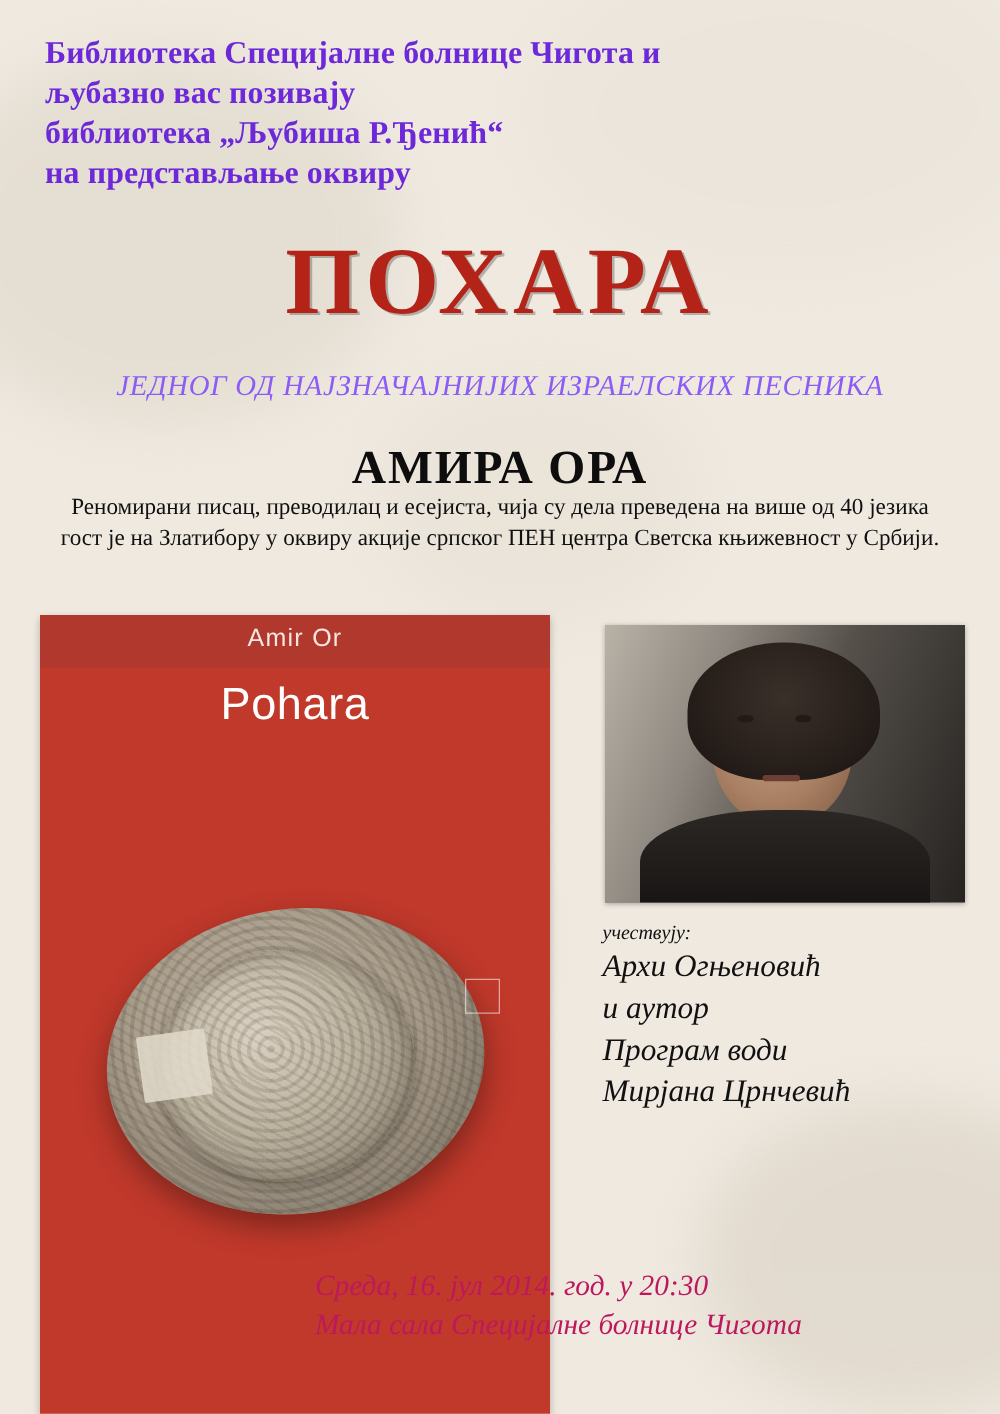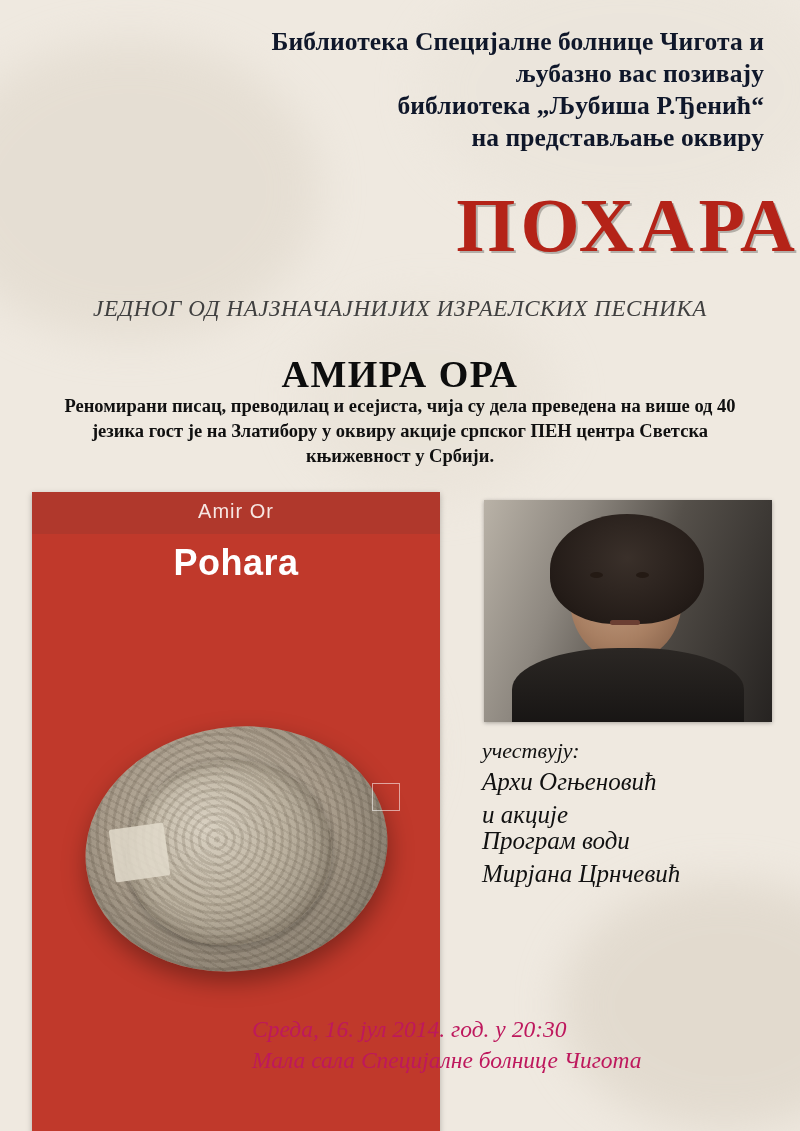--- a/index.html
+++ b/index.html
@@ -41,53 +41,53 @@
     position: relative;
     width: 100%;
     height: 100%;
   }
 
   .invite {
     position: absolute;
     top: 26px;
     left: 0;
     width: 100%;
-    text-align: right;
+    text-align: left;
     font-size: 25.5px;
     font-weight: bold;
     line-height: 1.26;
-    color: #0f172a;
+    color: #6d28d9;
     padding: 0 36px;
     box-sizing: border-box;
     letter-spacing: .1px;
   }
   .invite div { white-space: nowrap; }
 
   .title {
     position: absolute;
     top: 182px;
     left: 0;
     width: 100%;
-    text-align: right;
+    text-align: center;
     font-size: 76px;
     font-weight: bold;
     color: #b42318;
     letter-spacing: 5px;
     text-shadow: 2px 2px 0 rgba(0,0,0,.25);
   }
 
   .subtitle {
     position: absolute;
     top: 296px;
     left: 0;
     width: 100%;
     text-align: center;
     font-size: 23px;
     font-style: italic;
-    color: #404040;
+    color: #8b5cf6;
     letter-spacing: .6px;
   }
 
   .author {
     position: absolute;
     top: 352px;
     left: 0;
     width: 100%;
     text-align: center;
     font-size: 38px;
@@ -96,21 +96,21 @@
     letter-spacing: 1.5px;
   }
 
   .blurb {
     position: absolute;
     top: 394px;
     left: 46px;
     width: 708px;
     text-align: center;
     font-size: 18.5px;
-    font-weight: bold;
+    font-weight: normal;
     line-height: 1.34;
     color: #101010;
   }
 
   
   .book {
     position: absolute;
     left: 32px;
     top: 492px;
     width: 408px;
@@ -135,21 +135,21 @@
     color: #f7e6e2;
     letter-spacing: 1px;
   }
   .book-title {
     position: absolute;
     top: 50px;
     left: 0; right: 0;
     text-align: center;
     font-family: "Liberation Sans", sans-serif;
     font-size: 36px;
-    font-weight: bold;
+    font-weight: normal;
     color: #ffffff;
     letter-spacing: .5px;
   }
   .book-art {
     position: absolute;
     left: 32px;
     top: 195px;
     width: 344px;
     height: 330px;
   }
@@ -292,21 +292,21 @@
   .participants {
     position: absolute;
     left: 482px;
     top: 736px;
     width: 300px;
     font-size: 25px;
     font-style: italic;
     line-height: 1.32;
     color: #111;
   }
-  .participants .lead { font-size: 22px; }
+  .participants .lead { font-size: 16px; }
   .host {
     position: absolute;
     left: 482px;
     top: 824px;
     width: 310px;
     font-size: 25px;
     font-style: italic;
     line-height: 1.32;
     color: #111;
   }
@@ -375,21 +375,21 @@
       <div class="hair"></div>
       <div class="eye l"></div>
       <div class="eye r"></div>
       <div class="mouth"></div>
       <div class="body"></div>
     </div>
 
     <div class="participants">
       <div class="lead">учествују:</div>
       <div>Архи Огњеновић</div>
-      <div>и акције</div>
+      <div>и аутор</div>
     </div>
 
     <div class="host">
       <div>Програм води</div>
       <div>Мирјана Црнчевић</div>
     </div>
 
     <div class="when">
       <div>Среда, 16. јул 2014. год. у 20:30</div>
       <div>Мала сала Специјалне болнице Чигота</div>

